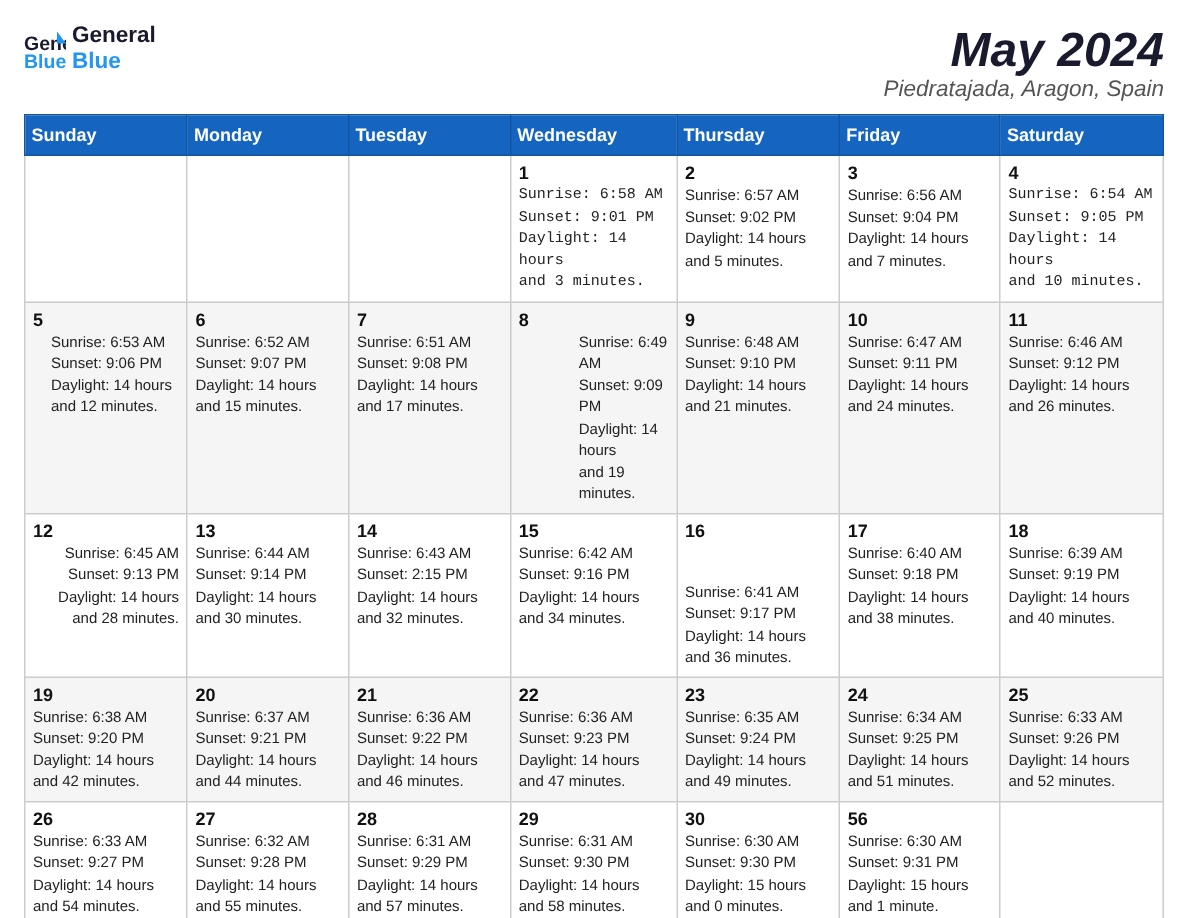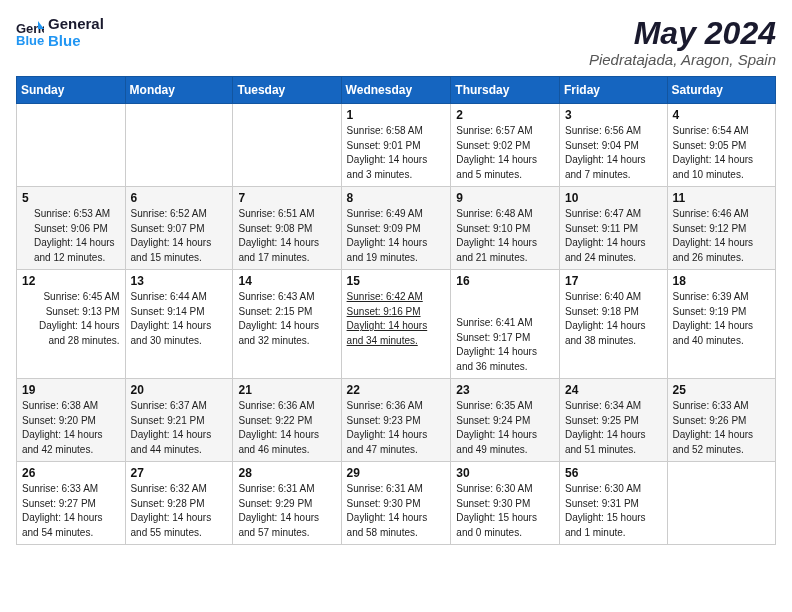--- a/index.html
+++ b/index.html
@@ -112,42 +112,42 @@
         <th>Saturday</th>
       </tr>
   </thead>
   <tbody id="calendar-body">
       <tr>
         <td class="empty"></td>
         <td class="empty"></td>
         <td class="empty"></td>
         <td>
           <div class="day-num">1</div>
-          <div class="day-info" style="white-space: pre-line;">Sunrise: 6:58 AM
+          <div class="day-info" style="white-space: pre-line; font-family: Liberation Mono, monospace;">Sunrise: 6:58 AM
 Sunset: 9:01 PM
 Daylight: 14 hours
 and 3 minutes.</div>
         </td>
         <td>
           <div class="day-num">2</div>
           <div class="day-info" style="white-space: pre-line;">Sunrise: 6:57 AM
 Sunset: 9:02 PM
 Daylight: 14 hours
 and 5 minutes.</div>
         </td>
         <td>
           <div class="day-num">3</div>
           <div class="day-info" style="white-space: pre-line;">Sunrise: 6:56 AM
 Sunset: 9:04 PM
 Daylight: 14 hours
 and 7 minutes.</div>
         </td>
         <td>
           <div class="day-num">4</div>
-          <div class="day-info" style="white-space: pre-line;">Sunrise: 6:54 AM
+          <div class="day-info" style="white-space: pre-line; font-family: Liberation Mono, monospace;">Sunrise: 6:54 AM
 Sunset: 9:05 PM
 Daylight: 14 hours
 and 10 minutes.</div>
         </td>
       </tr>
       <tr>
         <td>
           <div class="day-num">5</div>
           <div class="day-info" style="white-space: pre-line; margin-left: 12px;">Sunrise: 6:53 AM
 Sunset: 9:06 PM
@@ -163,21 +163,21 @@
         </td>
         <td>
           <div class="day-num">7</div>
           <div class="day-info" style="white-space: pre-line;">Sunrise: 6:51 AM
 Sunset: 9:08 PM
 Daylight: 14 hours
 and 17 minutes.</div>
         </td>
         <td>
           <div class="day-num">8</div>
-          <div class="day-info" style="white-space: pre-line;">Sunrise: 6:49 AM
+          <div class="day-info" style="white-space: pre-line; margin-left: 40px;">Sunrise: 6:49 AM
 Sunset: 9:09 PM
 Daylight: 14 hours
 and 19 minutes.</div>
         </td>
         <td>
           <div class="day-num">9</div>
           <div class="day-info" style="white-space: pre-line;">Sunrise: 6:48 AM
 Sunset: 9:10 PM
 Daylight: 14 hours
 and 21 minutes.</div>
@@ -214,21 +214,21 @@
         </td>
         <td>
           <div class="day-num">14</div>
           <div class="day-info" style="white-space: pre-line;">Sunrise: 6:43 AM
 Sunset: 2:15 PM
 Daylight: 14 hours
 and 32 minutes.</div>
         </td>
         <td>
           <div class="day-num">15</div>
-          <div class="day-info" style="white-space: pre-line; text-decoration: underline;">Sunrise: 6:42 AM
+          <div class="day-info" style="white-space: pre-line;">Sunrise: 6:42 AM
 Sunset: 9:16 PM
 Daylight: 14 hours
 and 34 minutes.</div>
         </td>
         <td>
           <div class="day-num">16</div>
           <div class="day-info" style="white-space: pre-line; margin-top: 28px;">Sunrise: 6:41 AM
 Sunset: 9:17 PM
 Daylight: 14 hours
 and 36 minutes.</div>

